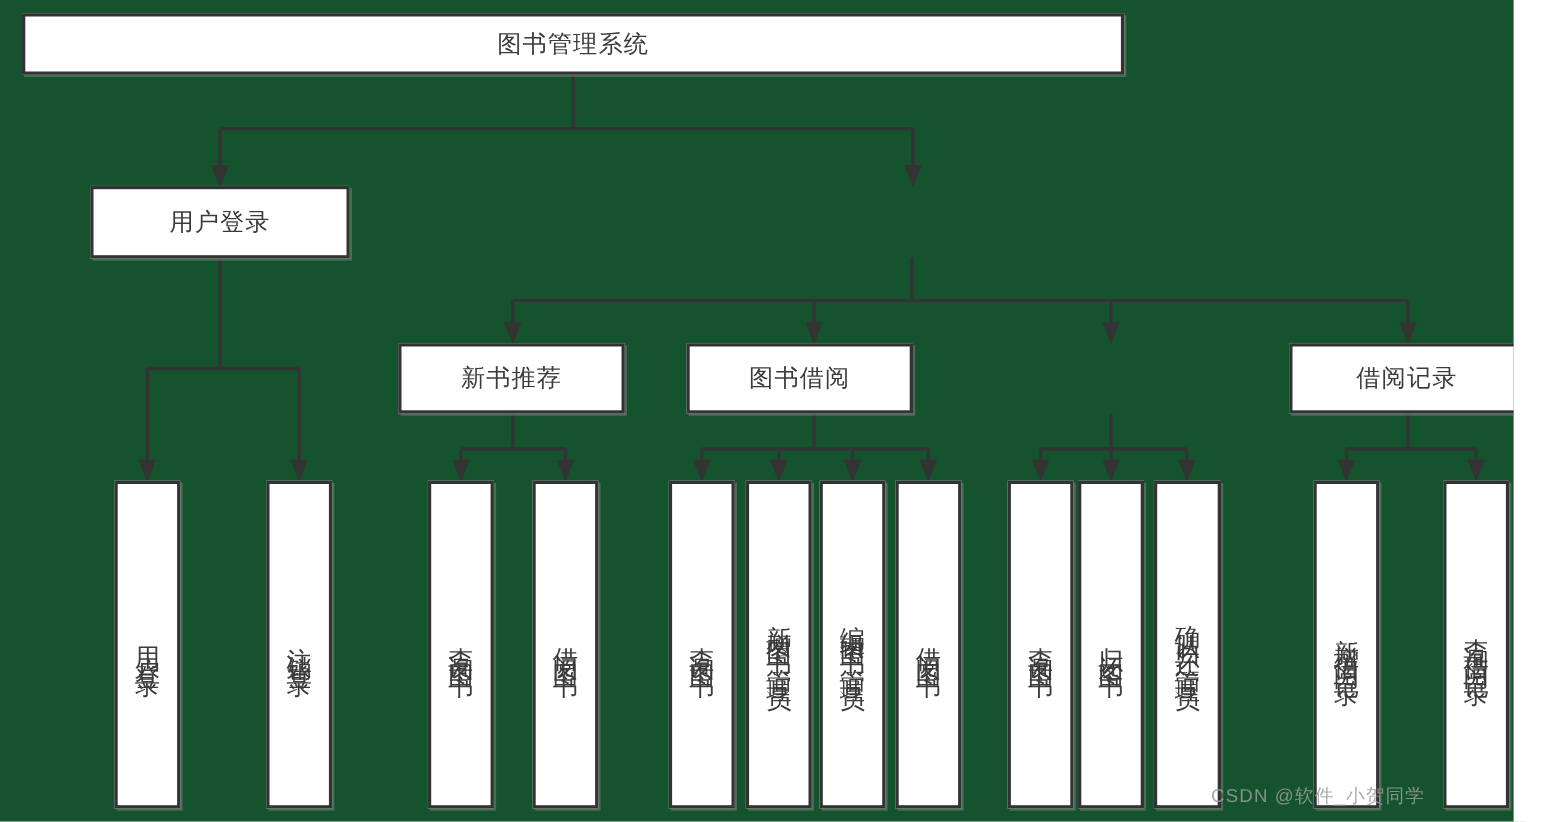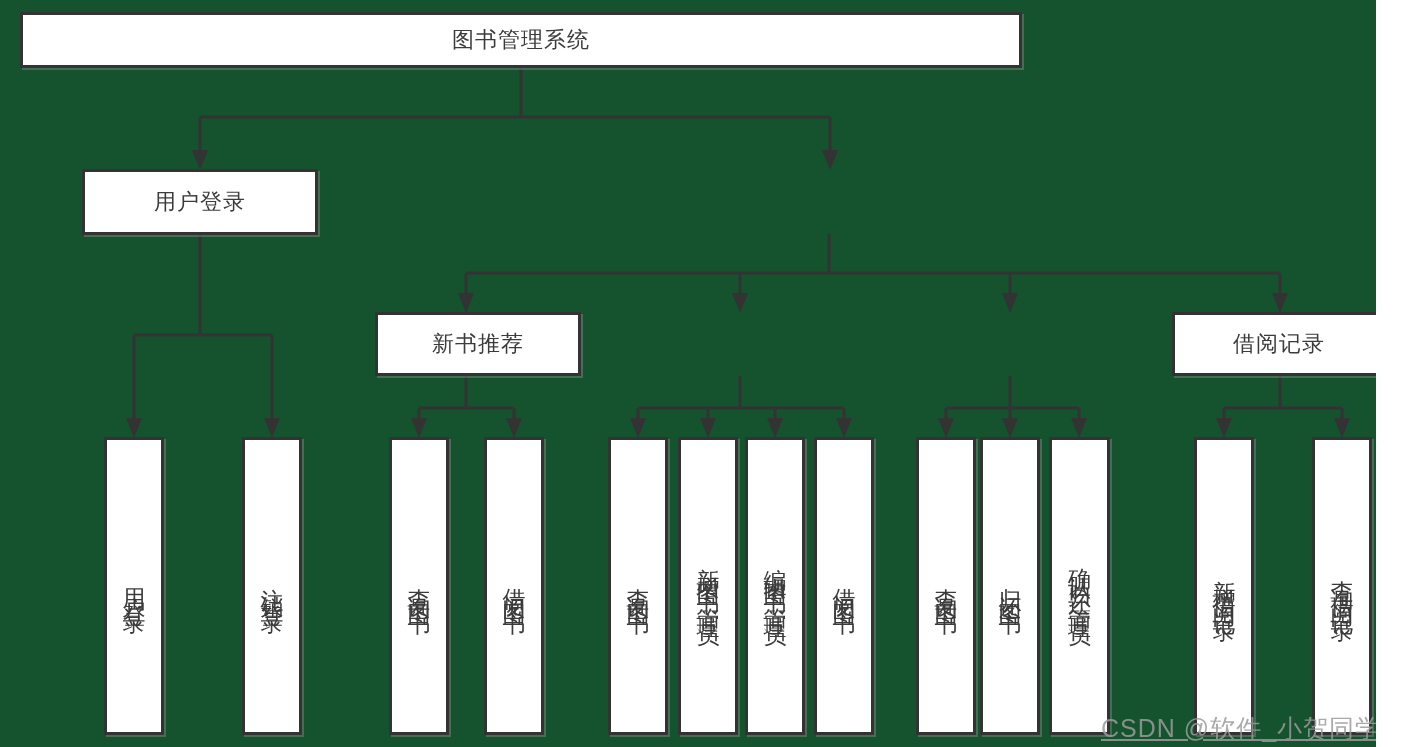--- a/index.html
+++ b/index.html
@@ -48,27 +48,26 @@
   .node.v span {
     writing-mode: vertical-rl;
     font-size: 23px;
     letter-spacing: 8px;
     line-height: 1;
   }
   .watermark {
     position: absolute;
     left: 1101px;
     top: 712px;
-    font-size: 25px;
+    font-size: 17px;
     color: #9b9b9b;
     letter-spacing: 1px;
     white-space: nowrap;
     opacity: 0.85;
     z-index: 5;
-    text-decoration: underline;
   }
 </style>
 </head>
 <body>
 
 <div class="canvas">
 
   <svg class="connectors" viewBox="0 0 1405 747" xmlns="http://www.w3.org/2000/svg">
 
     <g>
@@ -120,22 +119,25 @@
   </svg>
 
   <div class="node h" style="left:20px;top:12px;width:1002px;height:56px">
     <span>图书管理系统</span>
   </div>
 
   <div class="node h" style="left:82px;top:169px;width:236px;height:66px">
     <span>用户登录</span>
   </div>
 
-  <div class="node h" style="left:375px;top:312px;width:206px;height:64px">
+  <div class="node h" style="left:362px;top:312px;width:206px;height:64px">
     <span>新书推荐</span>
+  </div>
+  <div class="node h" style="left:624px;top:312px;width:206px;height:64px">
+    <span>图书借阅</span>
   </div>
   <div class="node h" style="left:1172px;top:312px;width:214px;height:64px">
     <span>借阅记录</span>
   </div>
 
   <div class="node v" style="left:104px;top:437px;width:60px;height:298px">
     <span>用户登录</span>
   </div>
   <div class="node v" style="left:242px;top:437px;width:60px;height:298px">
     <span>注销登录</span>

